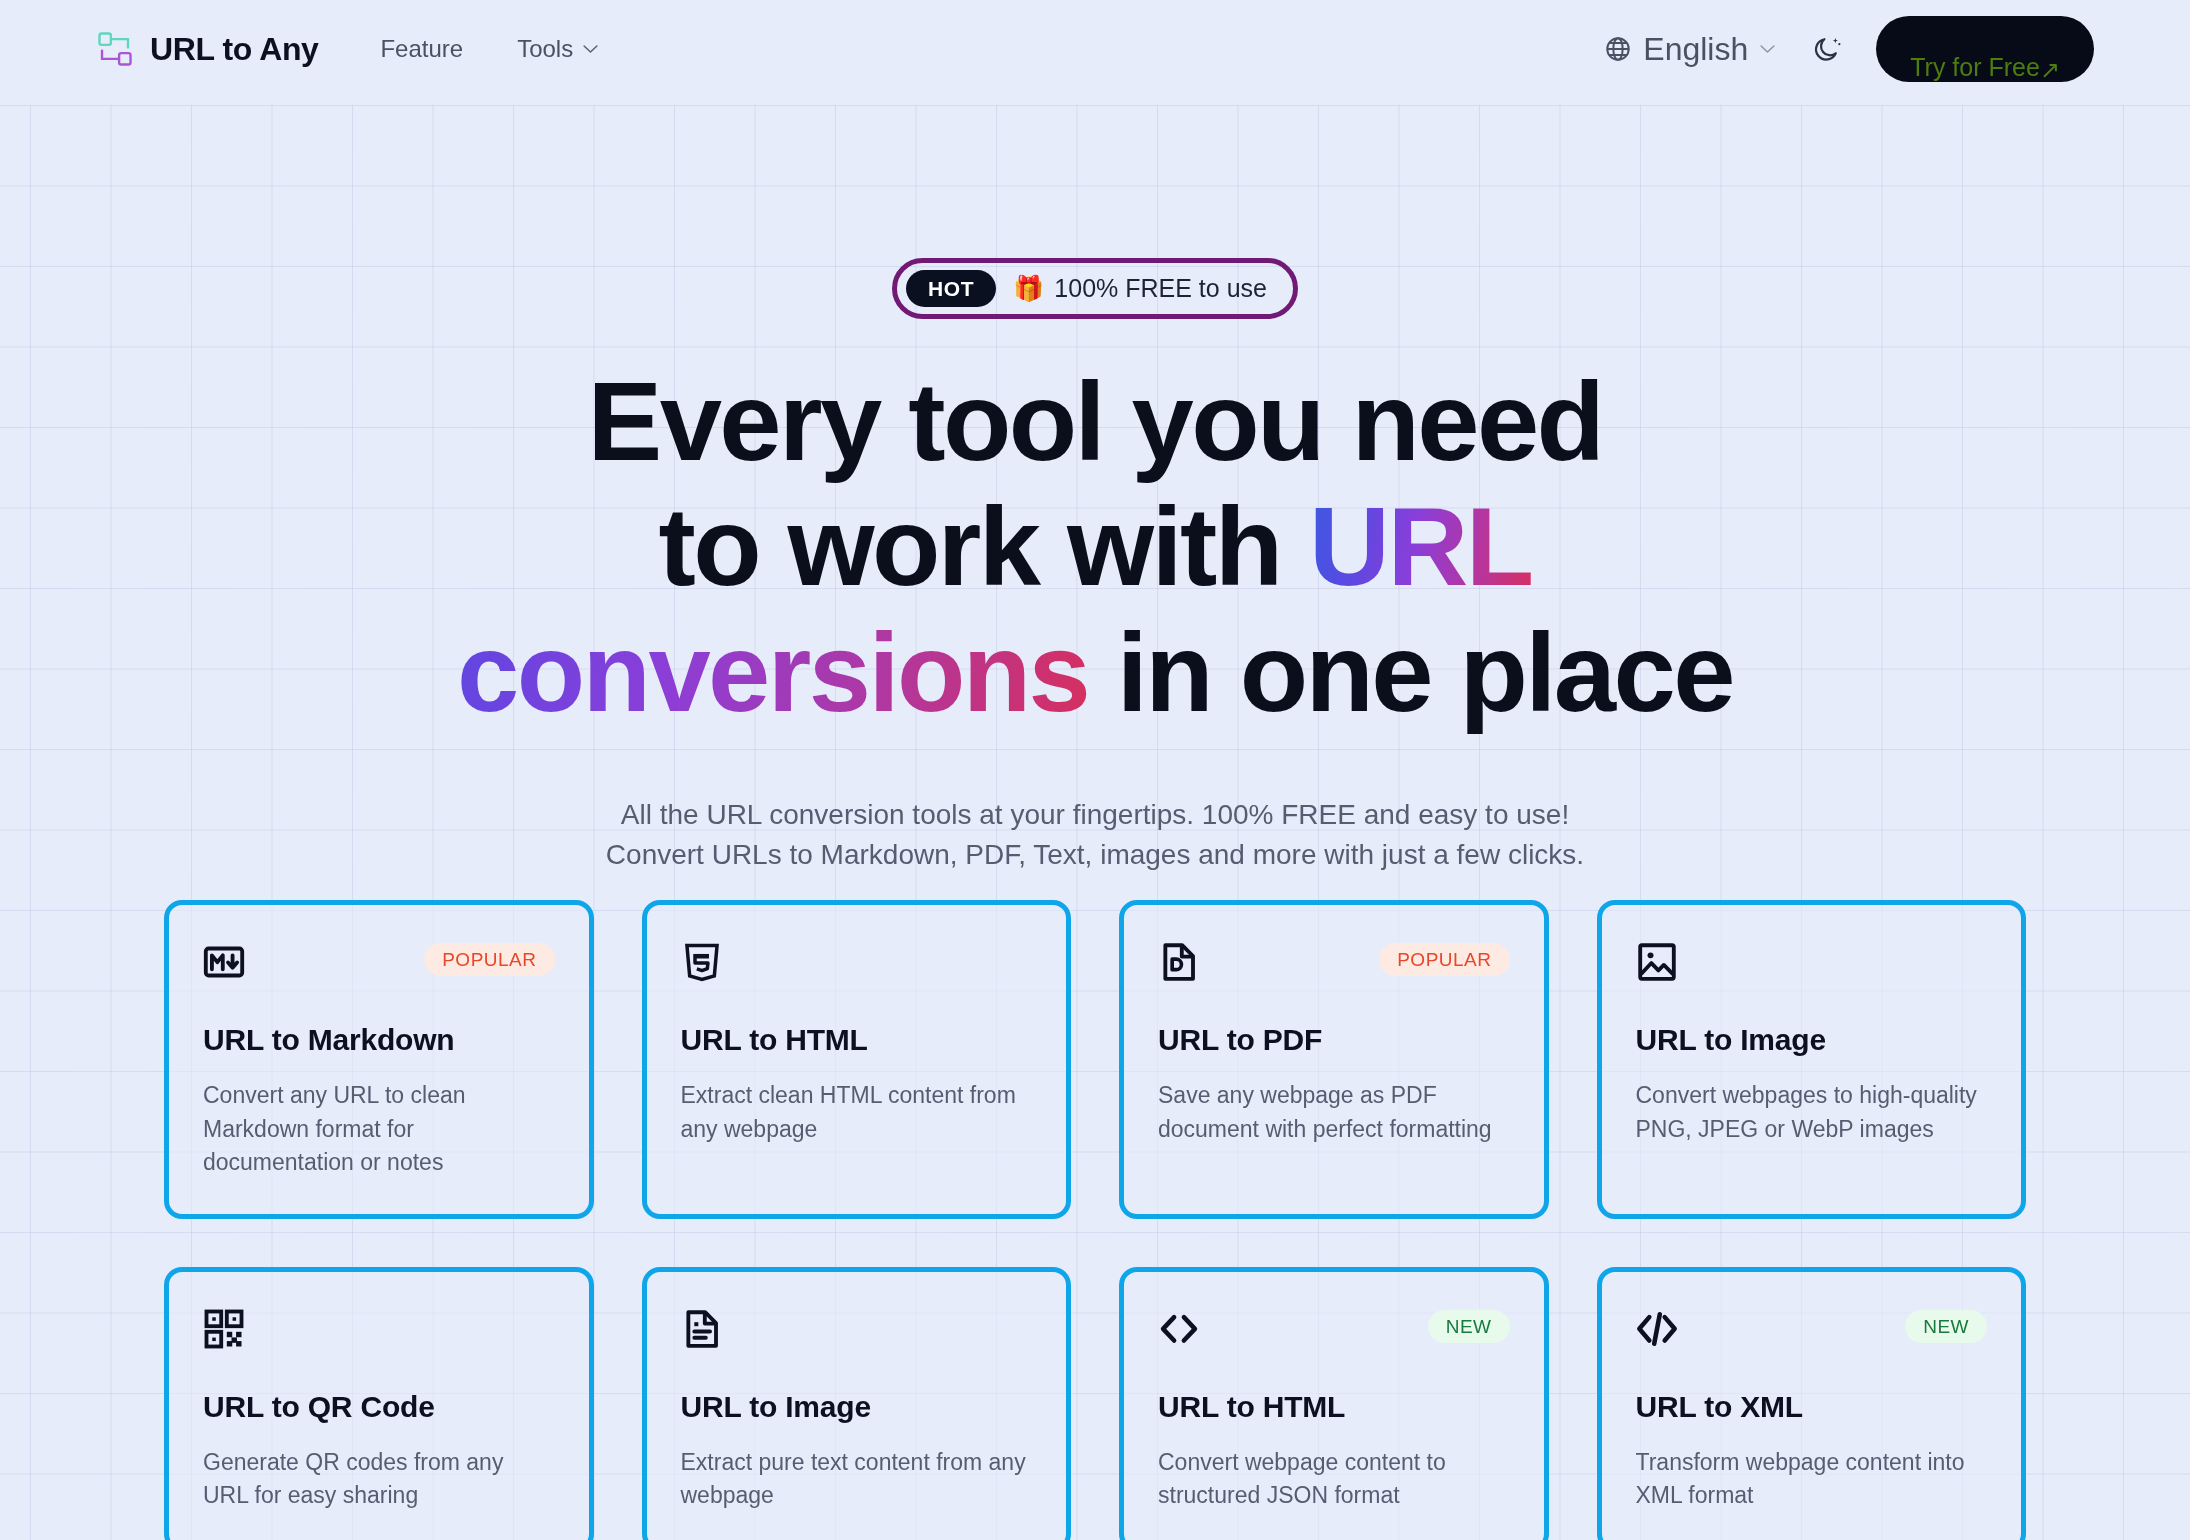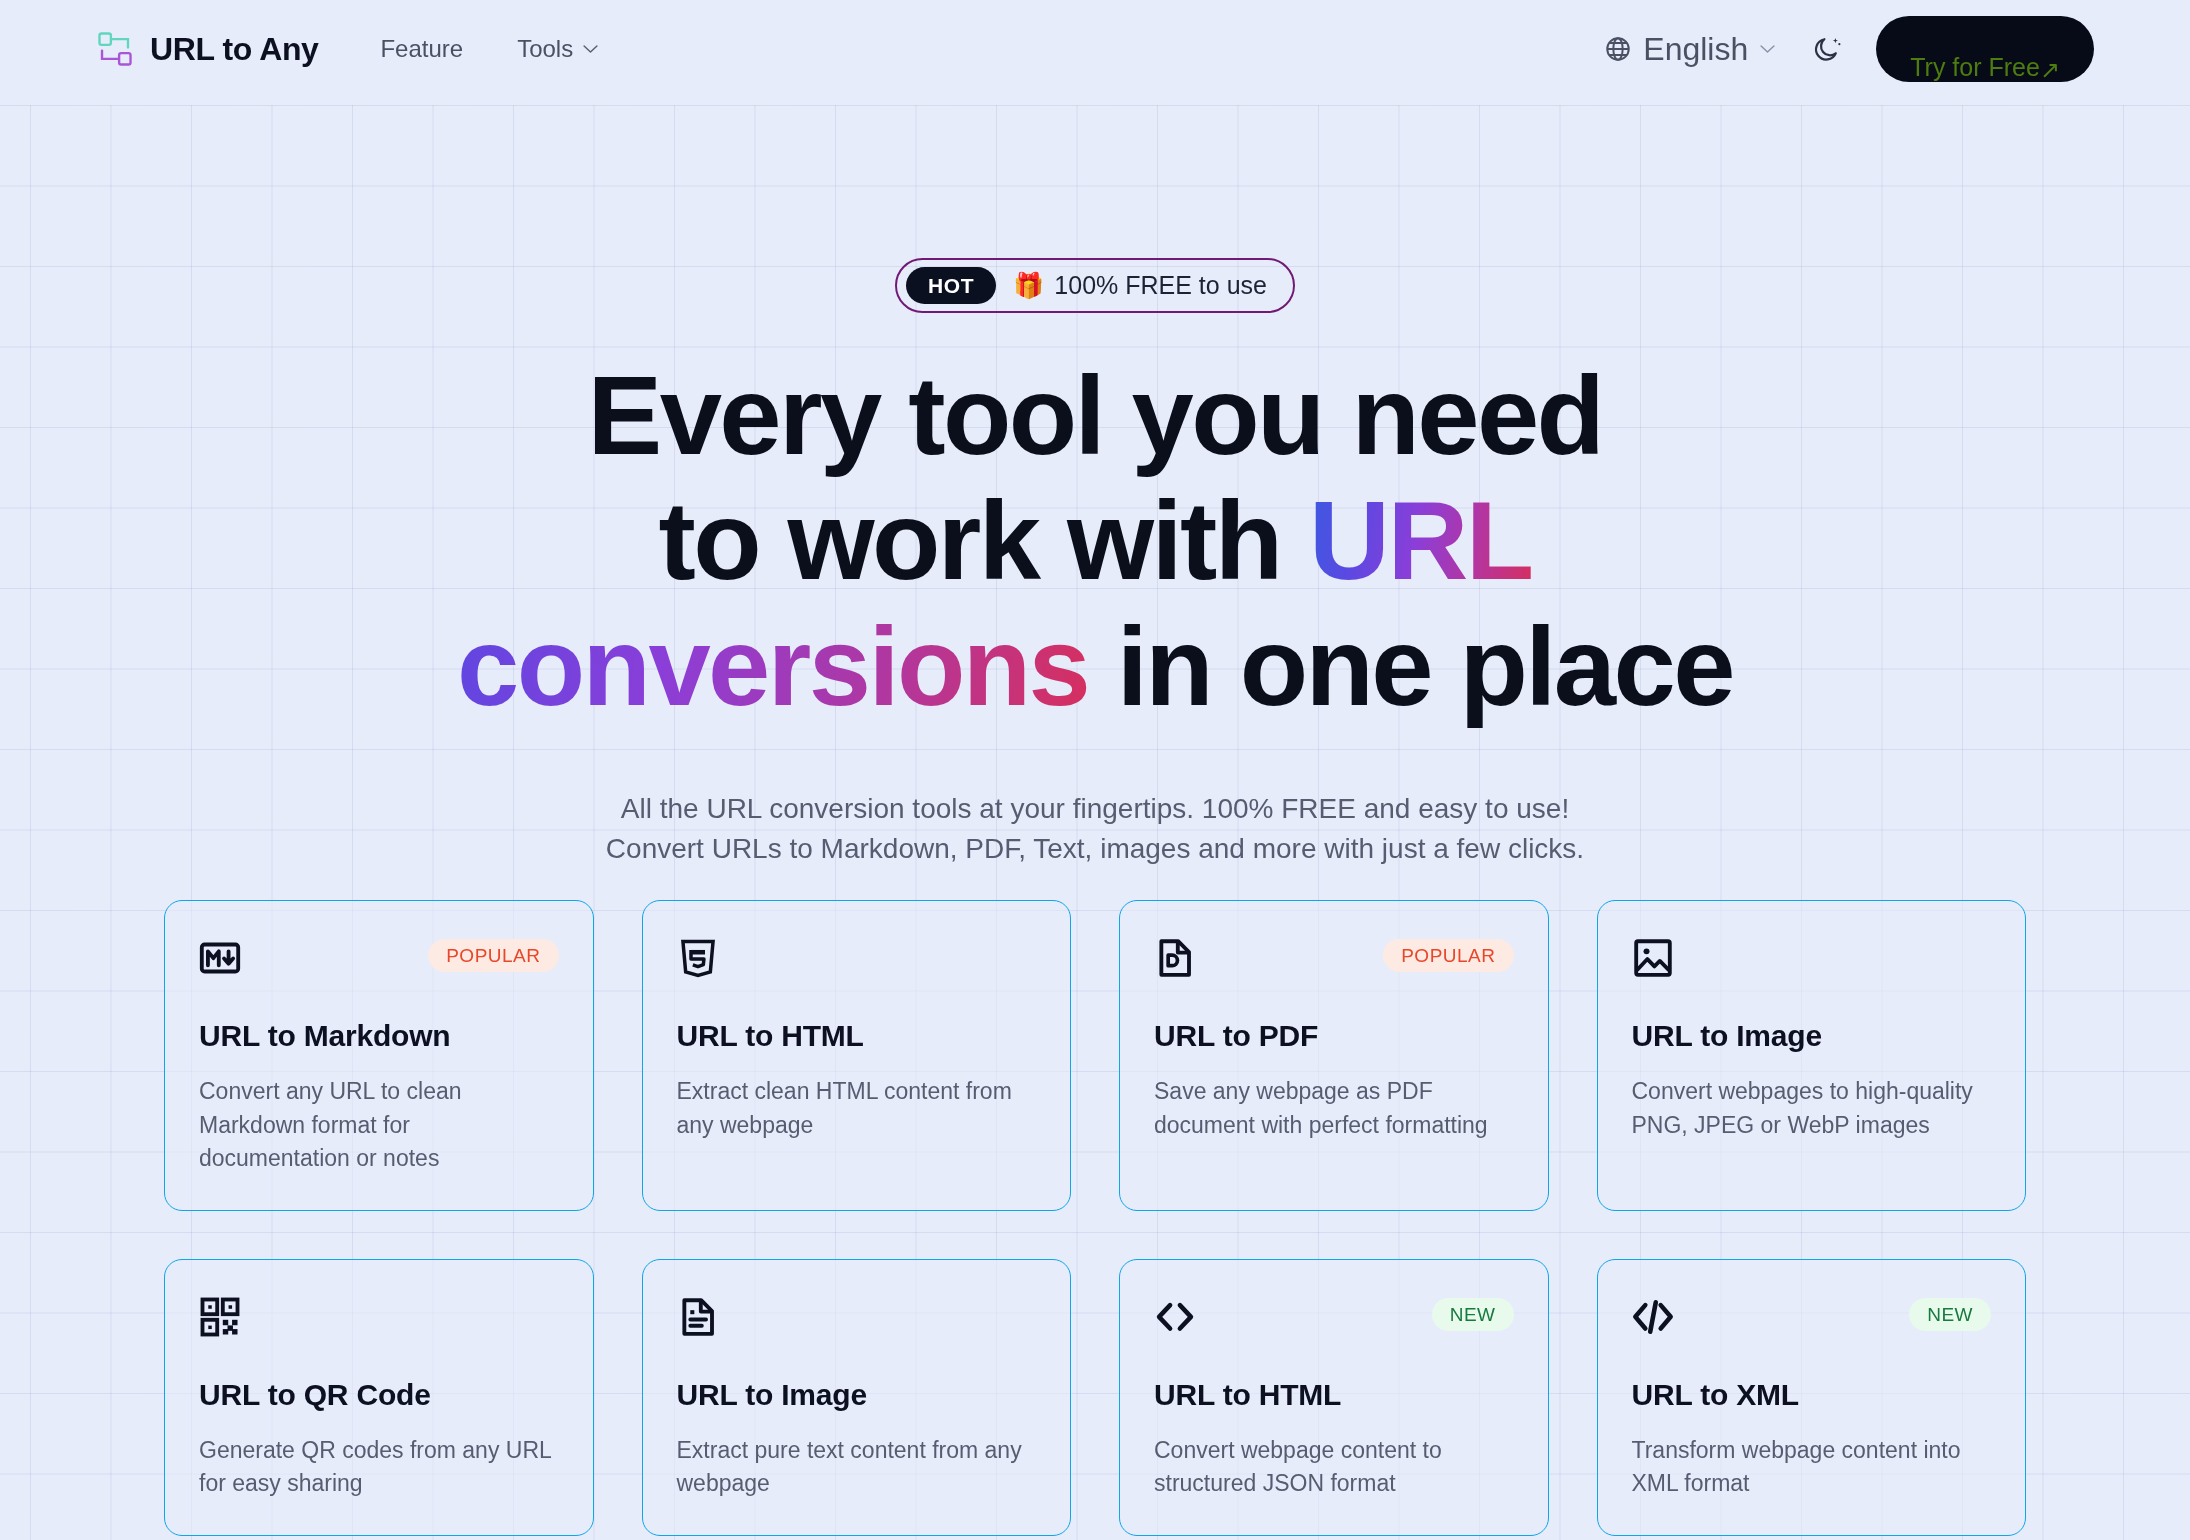--- a/index.html
+++ b/index.html
@@ -135,21 +135,21 @@
     left: 0;
     top: 98px;
     width: 2190px;
     text-align: center;
   }
 
   .badge-pill {
     display: inline-flex;
     align-items: center;
     gap: 17px;
-    border: 2px solid #701a75;
+    border: 5px solid #701a75;
     border-radius: 999px;
     padding: 7px 26px 7px 9px;
     margin-top: 160px;
     background: transparent;
     cursor: pointer;
   }
   .badge-hot {
     background: #0b1020;
     color: #ffffff;
     font-size: 21px;
@@ -214,21 +214,21 @@
     left: 164px;
     top: 900px;
     width: 1862px;
     display: grid;
     grid-template-columns: repeat(4, 1fr);
     column-gap: 48px;
     row-gap: 48px;
   }
 
   .card {
-    border: 1px solid #0ea5e9;
+    border: 5px solid #0ea5e9;
     border-radius: 18px;
     background: rgba(231,236,251,0.55);
     padding: 36px 34px 34px 34px;
     position: relative;
     min-height: 276px;
     cursor: pointer;
   }
   .card-top {
     display: flex;
     align-items: flex-start;

